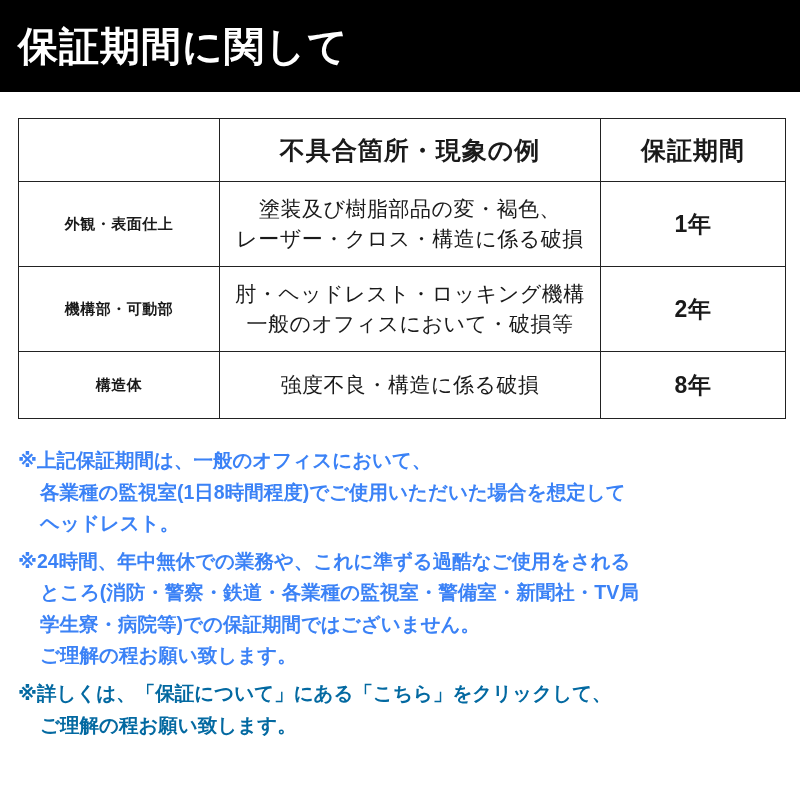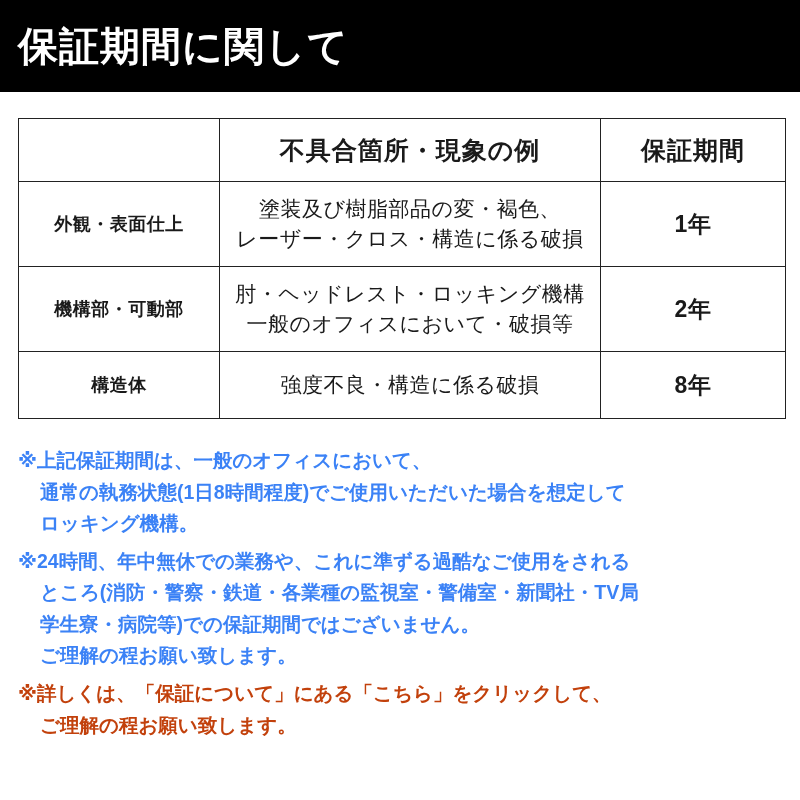--- a/index.html
+++ b/index.html
@@ -70,21 +70,21 @@
   }
   tbody td {
     font-size: 21px;
     font-weight: normal;
     letter-spacing: 0.5px;
   }
   tbody tr.two-line td { height: 84px; }
   tbody tr.one-line td { height: 66px; }
 
   td.cat {
-    font-size: 18px;
+    font-size: 15px;
     font-weight: bold;
   }
   td.desc {
     text-align: left;
     padding-left: 14px;
     line-height: 1.45;
   }
   td.term {
     font-size: 23px;
     font-weight: bold;
@@ -99,21 +99,21 @@
   .note {
     font-size: 19.5px;
     font-weight: bold;
     line-height: 1.62;
     color: #3b82f6;
     margin-bottom: 6px;
   }
   .note .line { display: block; white-space: nowrap; }
   .note .indent { padding-left: 22px; }
   .note-red {
-    color: #c2410c;
+    color: #0369a1;
   }
   .note-red .indent { padding-left: 22px; }
 </style>
 </head>
 <body>
 
 <div class="page">
 
   <div class="header-bar">
     <div class="header-title">保証期間に関して</div>
@@ -153,22 +153,22 @@
           <td class="term">8年</td>
         </tr>
       </tbody>
     </table>
   </div>
 
   <div class="notes">
 
     <div class="note">
       <span class="line">※上記保証期間は、一般のオフィスにおいて、</span>
-      <span class="line indent">通常の執務状態(1日8時間程度)でご使用いただいた場合を想定して</span>
-      <span class="line indent">ロッキング機構。</span>
+      <span class="line indent">各業種の監視室(1日8時間程度)でご使用いただいた場合を想定して</span>
+      <span class="line indent">ヘッドレスト。</span>
     </div>
 
     <div class="note">
       <span class="line">※24時間、年中無休での業務や、これに準ずる過酷なご使用をされる</span>
       <span class="line indent">ところ(消防・警察・鉄道・各業種の監視室・警備室・新聞社・TV局</span>
       <span class="line indent">学生寮・病院等)での保証期間ではございません。</span>
       <span class="line indent">ご理解の程お願い致します。</span>
     </div>
 
     <div class="note note-red">

